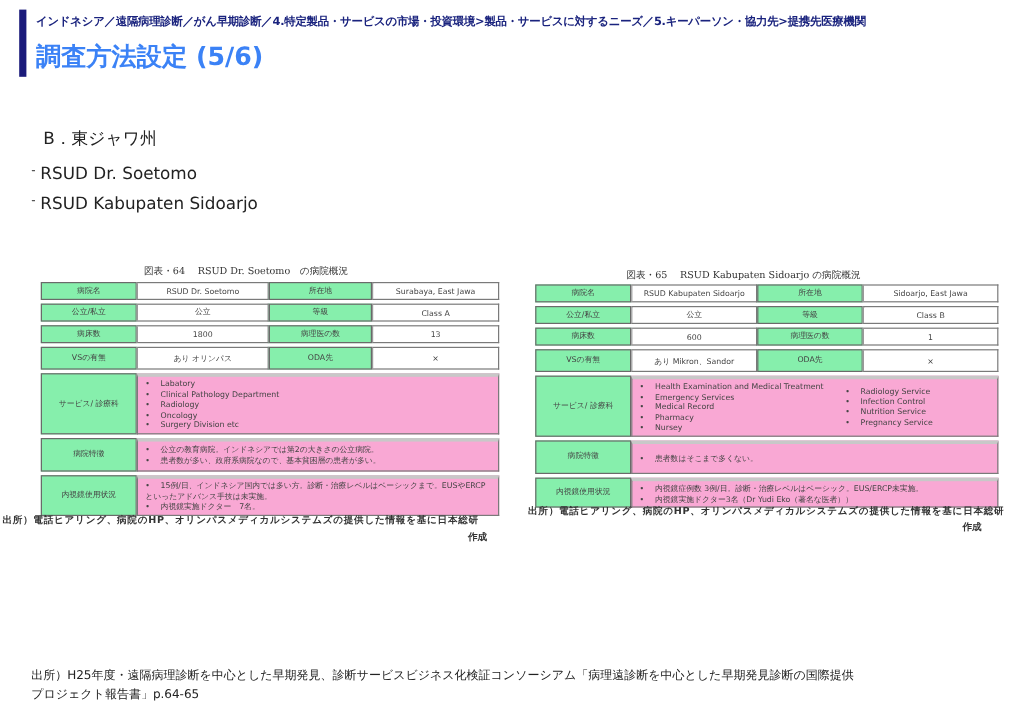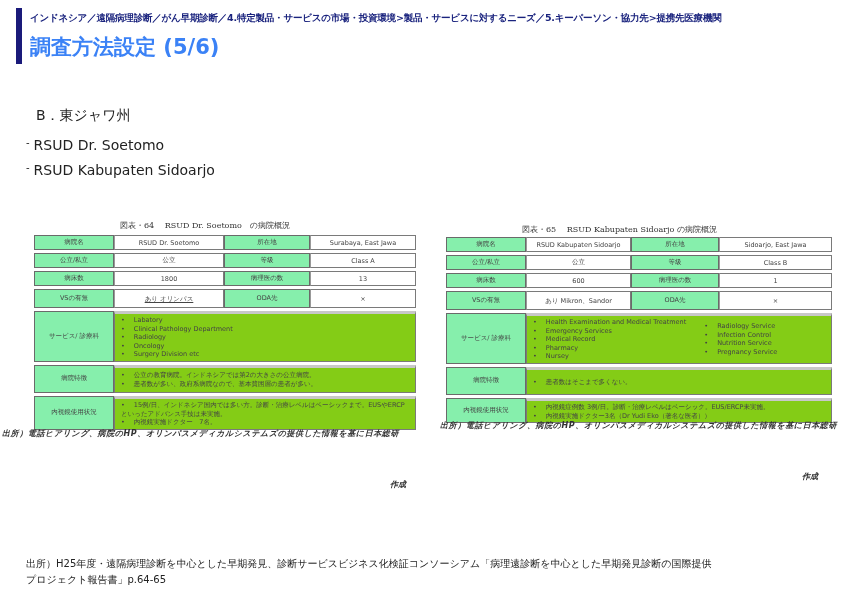--- a/index.html
+++ b/index.html
@@ -11,25 +11,25 @@
   .page-title { position: absolute; left: 30px; top: 33px; font-size: 21px; font-weight: bold; color: #3b82f6; white-space: nowrap; }
 
   .section-heading { position: absolute; left: 36px; top: 107px; font-size: 14px; color: #222; }
   .hospital-item { position: absolute; left: 26px; font-size: 14px; color: #222; white-space: nowrap; }
   .hospital-item .dash { font-size: 10px; vertical-align: 4px; margin-right: 4px; }
   .fig-caption { position: absolute; font-family: "DejaVu Serif", "Liberation Serif", serif; font-size: 8px; color: #333; white-space: nowrap; }
   .tbl { position: absolute; border-collapse: separate; border-spacing: 0 3px; font-size: 6.5px; color: #444; }
   .tbl td { vertical-align: middle; }
   .cell-key { background: #86efac; border: 1.5px solid #6a6a6a; text-align: center; padding: 1px 2px; }
   .cell-val { background: #ffffff; border: 1.5px solid #7a7a7a; border-left-color: #999; text-align: center; padding: 1px 2px; }
-  .cell-wide { background: #84cc16; border: 1.5px solid #7a7a7a; border-top: 3px solid #c8c8c8; text-align: left; padding: 2px 6px; }
+  .cell-wide { background: #f9a8d4; border: 1.5px solid #7a7a7a; border-top: 3px solid #c8c8c8; text-align: left; padding: 2px 6px; }
   .bul { display: block; line-height: 8.6px; white-space: nowrap; }
   .bul::before { content: "•"; margin-right: 9px; }
-  .fig-source { position: absolute; font-size: 8px; font-style: italic; font-weight: bold; color: #333; white-space: nowrap; letter-spacing: 0.6px; }
-  .fig-source-end { position: absolute; font-size: 8px; font-style: italic; font-weight: bold; color: #333; margin-top: 37px; }
+  .fig-source { position: absolute; font-size: 8px; font-weight: bold; color: #333; white-space: nowrap; letter-spacing: 0.6px; }
+  .fig-source-end { position: absolute; font-size: 8px; font-weight: bold; color: #333; }
 
   .footer-note { position: absolute; left: 26px; top: 556px; font-size: 10px; line-height: 16px; color: #222; width: 760px; }
   .page-number { position: absolute; right: 30px; top: 567px; font-size: 11px; color: #1a237e; margin-top: 44px; }
   .two-col { display: flex; gap: 18px; }
 </style>
 </head>
 <body>
 
 <div class="accent-bar"></div>
 <div class="breadcrumb">インドネシア／遠隔病理診断／がん早期診断／4.特定製品・サービスの市場・投資環境&gt;製品・サービスに対するニーズ／5.キーパーソン・協力先&gt;提携先医療機関</div>
@@ -65,21 +65,21 @@
     <td class="cell-val">Class A</td>
   </tr>
   <tr style="height:15px;">
     <td class="cell-key">病床数</td>
     <td class="cell-val">1800</td>
     <td class="cell-key">病理医の数</td>
     <td class="cell-val">13</td>
   </tr>
   <tr style="height:19px;">
     <td class="cell-key">VSの有無</td>
-    <td class="cell-val" style="line-height:8px;text-decoration:underline;">あり オリンパス</td>
+    <td class="cell-val" style="line-height:8px;">あり オリンパス</td>
     <td class="cell-key">ODA先</td>
     <td class="cell-val">×</td>
   </tr>
   <tr style="height:48px;">
     <td class="cell-key">サービス/ 診療科</td>
     <td class="cell-wide" colspan="3">
       <span class="bul">Labatory</span>
       <span class="bul">Clinical Pathology Department</span>
       <span class="bul">Radiology</span>
       <span class="bul">Oncology</span>

